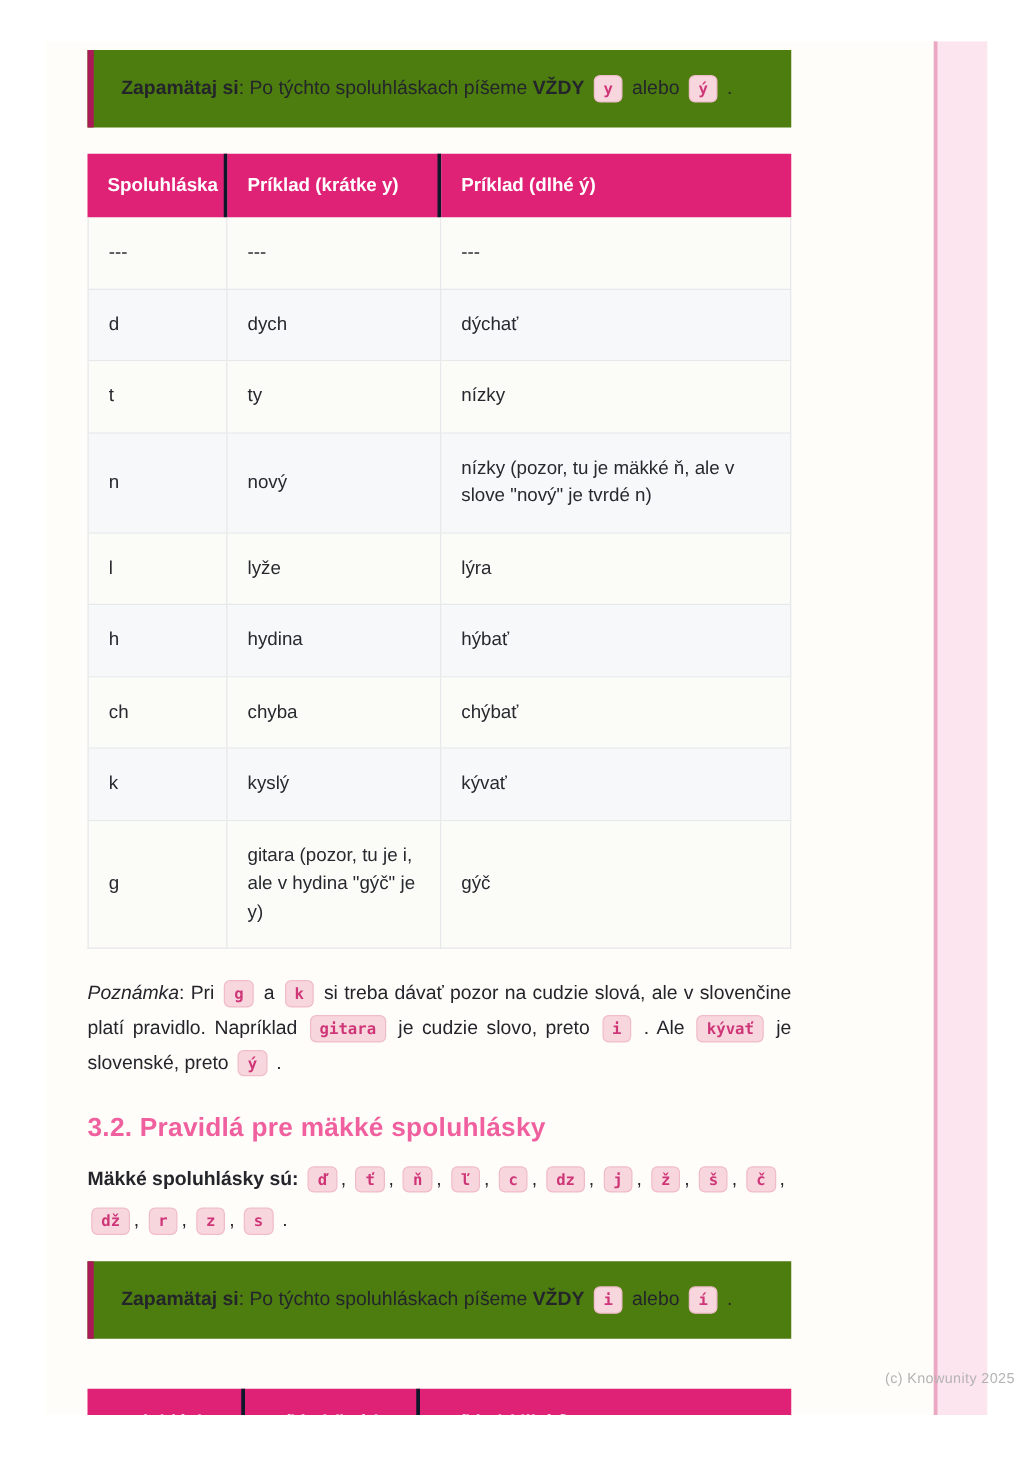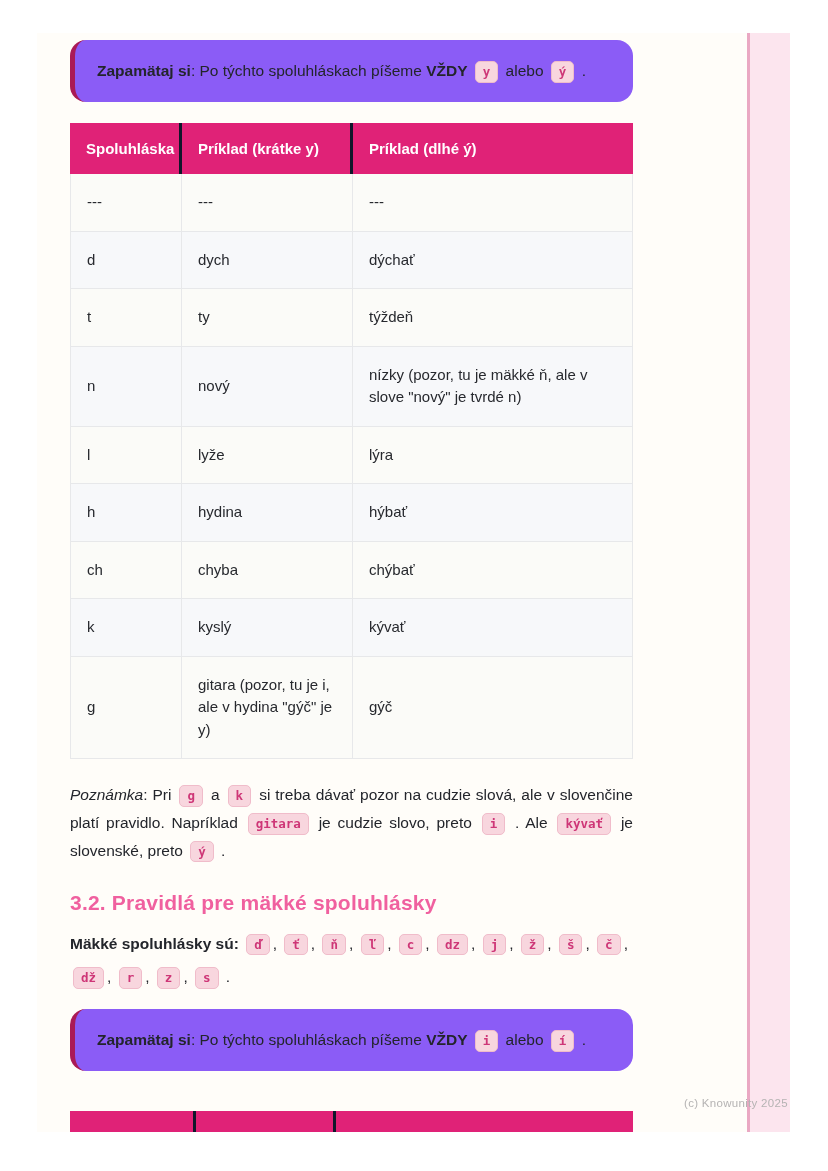--- a/index.html
+++ b/index.html
@@ -18,23 +18,23 @@
   .side-strip {
     position:absolute; top:0; right:0;
     width:40px; height:100%;
     background:#fce5ee;
     border-left:3px solid #eaa8c3;
   }
   .content {
     position:absolute; left:33px; top:0; width:563px;
   }
   .callout {
-    background:#8b5cf6;
+    background:#4d7c0f;
     border-left:5px solid #aa1a56;
-    border-radius:16px;
+    border-radius:0;
     padding:19px 22px;
     font-size:15.5px;
     line-height:1.55;
     color:#23252b;
   }
   .callout-first { margin-top:7px; }
   .callout-soft { margin-top:16px; }
   .chip {
     font-family:"DejaVu Sans Mono", monospace;
     font-size:12.5px;
@@ -87,21 +87,21 @@
     font-size:21px; font-weight:bold;
     color:#f0609f;
     letter-spacing:0.2px;
   }
   .soft-intro {
     margin:0 0 6px;
     font-size:15.5px; line-height:2.15;
     color:#23252b;
   }
   .watermark {
-    position:absolute; left:684px; top:1097px;
+    position:absolute; left:708px; top:1097px;
     font-size:11.5px; color:#b5b3b3; letter-spacing:0.3px;
     z-index:5;
   }
   em { font-style:italic; }
   strong { font-weight:bold; }
 </style>
 </head>
 <body>
 
 <div class="page">
@@ -133,21 +133,21 @@
           <td>---</td>
         </tr>
         <tr>
           <td>d</td>
           <td>dych</td>
           <td>dýchať</td>
         </tr>
         <tr>
           <td>t</td>
           <td>ty</td>
-          <td>týždeň</td>
+          <td>nízky</td>
         </tr>
         <tr>
           <td>n</td>
           <td>nový</td>
           <td>nízky (pozor, tu je mäkké ň, ale v slove "nový" je tvrdé n)</td>
         </tr>
         <tr>
           <td>l</td>
           <td>lyže</td>
           <td>lýra</td>

